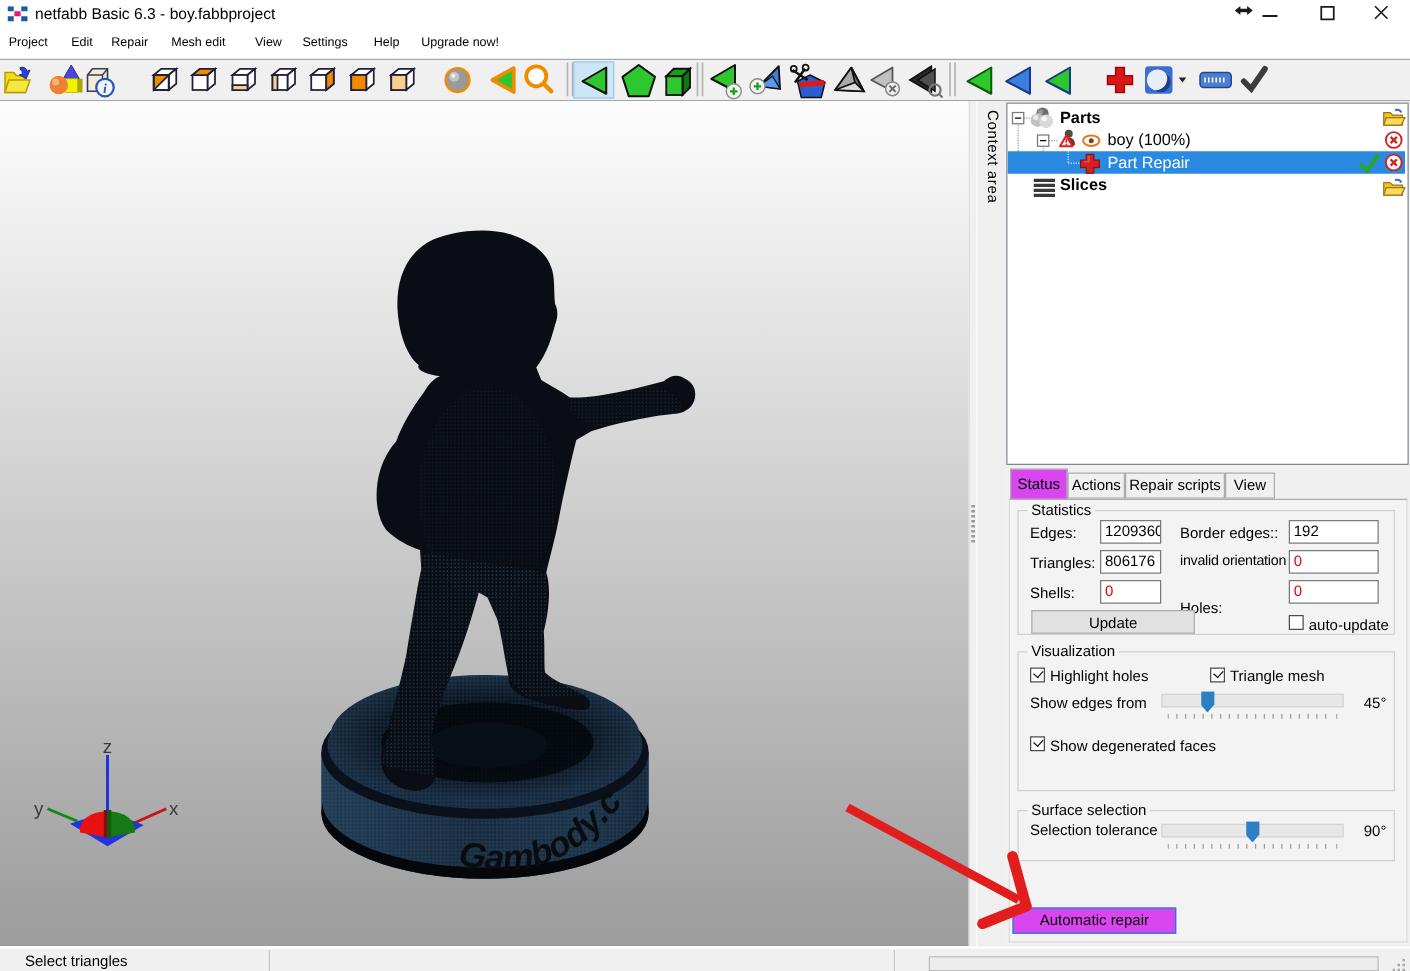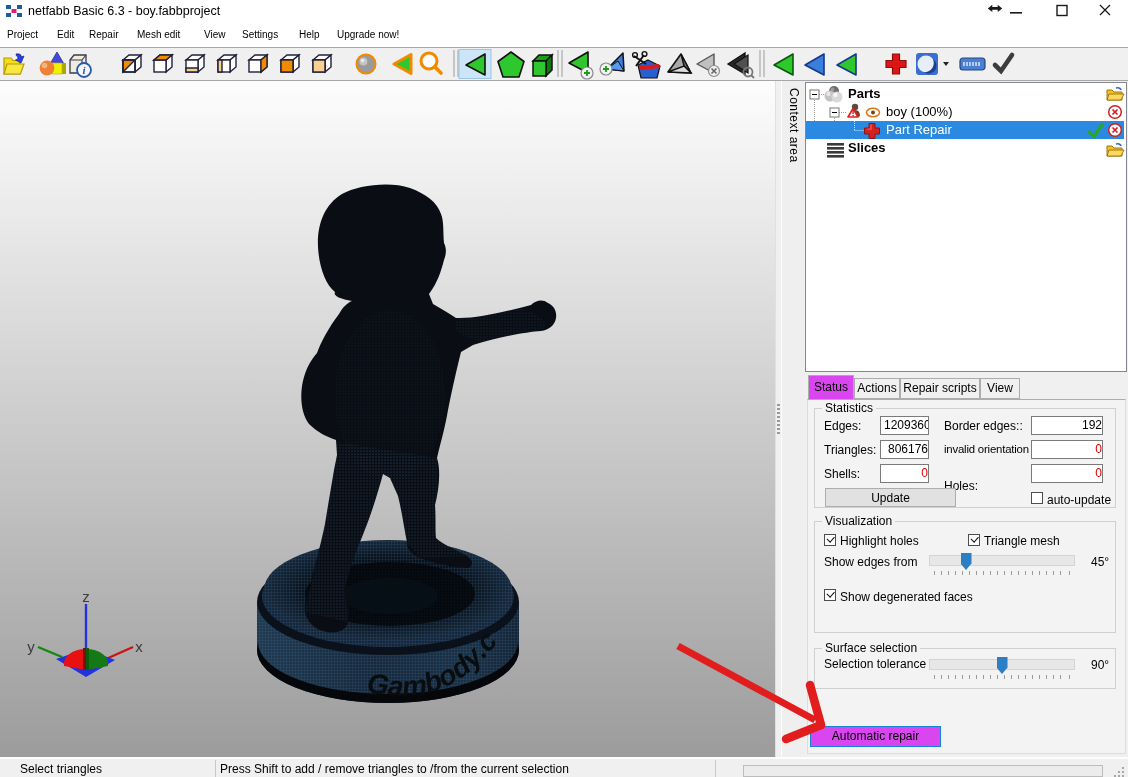--- a/index.html
+++ b/index.html
@@ -22,21 +22,21 @@
 #rpanel { position:absolute; left:804px; top:0; width:324px; height:676px; background:#f0f0f0; }
 #treebox { position:absolute; left:1px; top:1px; width:322px; height:290px; background:#fff; border:1px solid #828790; }
 .trow { position:absolute; left:1px; width:318px; height:18px; font-size:13px; color:#000; }
 #tabs { position:absolute; left:2px; top:297px; width:322px; height:21px; font-size:12px; }
 .tab { position:absolute; border:1px solid #acacac; background:#f0f0f0; text-align:center; }
 .tab.active { background:#d946ef; border-bottom:none; z-index:2; }
 #pane { position:absolute; left:3px; top:318px; width:319px; height:355px; background:#f3f3f3; border:1px solid #dcdcdc; border-top:1px solid #acacac; }
 .gbox { position:absolute; border:1px solid #d0d0d0; }
 .glabel { position:absolute; top:-8px; left:7px; background:#f3f3f3; padding:0 3px; font-size:12px; }
 .lbl { position:absolute; font-size:12px; color:#000; white-space:nowrap; }
-.inp { position:absolute; background:#fff; border:1px solid #7a7a7a; font-size:12px; padding-left:3px; overflow:hidden; white-space:nowrap; line-height:17px;text-align:right; }
+.inp { position:absolute; background:#fff; border:1px solid #7a7a7a; font-size:12px; padding-left:3px; overflow:hidden; white-space:nowrap; line-height:17px; }
 .red { color:#e00000; }
 .cb { position:absolute; width:12px; height:12px; background:#fff; border:1px solid #4d4d4d; }
 .cb.ck::before { content:""; position:absolute; left:2px; top:1px; width:6px; height:3.5px; border-left:1.8px solid #111; border-bottom:1.8px solid #111; transform:rotate(-48deg); }
 .btn { position:absolute; background:#e1e1e1; border:1px solid #adadad; font-size:12px; text-align:center; }
 .slider { position:absolute; height:11px; background:#e7e7e7; border:1px solid #d4d4d4; }
 .thumb { position:absolute; width:11px; height:17px; background:#2d7fc4; clip-path:polygon(0 0,100% 0,100% 62%,50% 100%,0 62%); }
 .ticks { position:absolute; height:4px; }
 #statusbar { left:0; top:757px; width:1128px; height:20px; background:#f0f0f0; border-top:2px solid #fdfdfd; font-size:12px; color:#000; }
 .vsep { position:absolute; top:1px; width:1px; height:18px; background:#c9c9c9; }
 #arrow { left:640px; top:600px; z-index:50; pointer-events:none; }
@@ -551,21 +551,20 @@
             </g>
         </svg>
       </div>
       <div class="btn" style="left:2px;top:326px;width:131px;height:21px;line-height:19px;background:#d946ef;border:1.5px solid #1583d7">Automatic repair</div>
     </div>
   </div>
 </div>
 <div class="abs" id="statusbar">
   <div class="abs" style="left:20px;top:3px">Select triangles</div>
   <div class="vsep" style="left:215px"></div>
-  <div class="abs" style="left:220px;top:3px">Press Shift to add / remove triangles to /from the current selection</div>
   <div class="vsep" style="left:715px"></div>
   <div class="abs" style="left:743px;top:6px;width:360px;height:12px;background:#ececec;border:1px solid #bcbcbc"></div>
   <svg class="abs" style="left:1114px;top:8px" width="12" height="10">
     <g fill="#a8a8a8">
         <rect x="8" y="0" width="2" height="2"></rect>
         <rect x="4" y="4" width="2" height="2"></rect>
         <rect x="8" y="4" width="2" height="2"></rect>
         <rect x="0" y="8" width="2" height="2"></rect>
         <rect x="4" y="8" width="2" height="2"></rect>
         <rect x="8" y="8" width="2" height="2"></rect>

